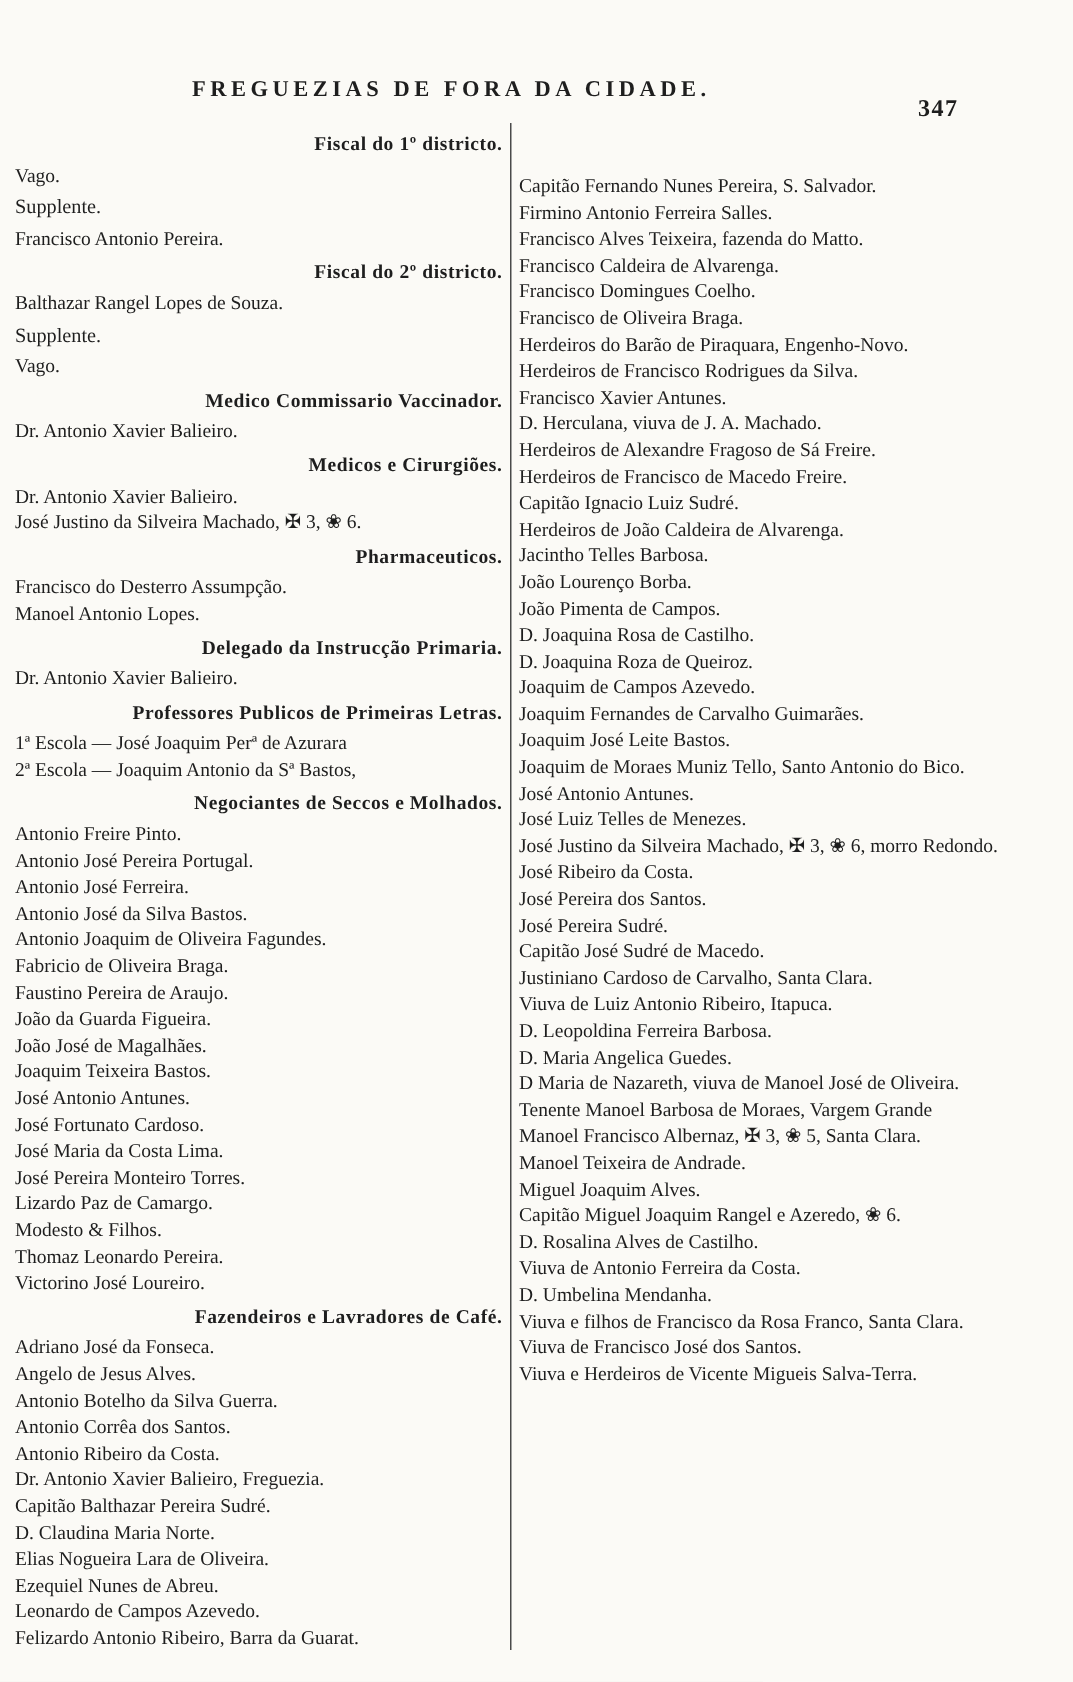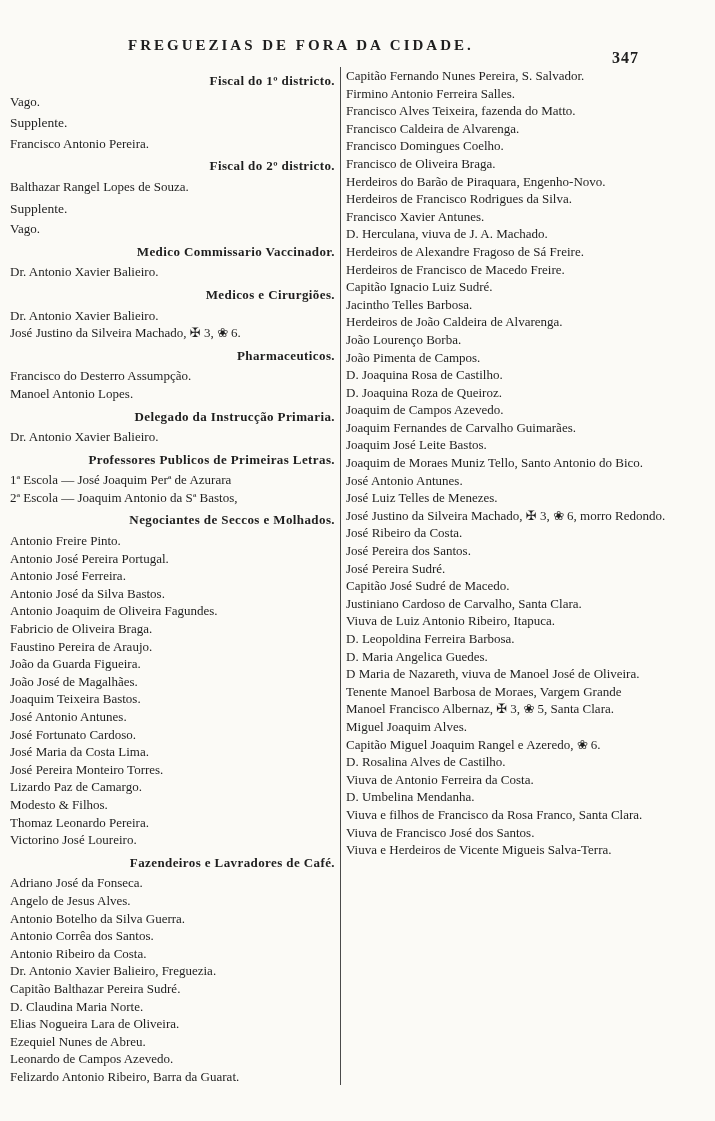--- a/index.html
+++ b/index.html
@@ -6,21 +6,21 @@
   html, body { width: 715px; }
   body {
     font-family: "Liberation Serif", "DejaVu Serif", "DejaVu Sans", serif;
     background: #efeeea;
   }
   .page {
     width: 715px;
     height: 1121px;
     background: #fbfaf6;
     color: #1e1e1e;
-    padding: 37px 8px 8px 10px;
+    padding: 52px 8px 8px 10px;
     position: relative;
     overflow: hidden;
   }
   .header {
     position: relative;
     height: 24px;
     margin-bottom: 6px;
   }
   .header-title {
     position: absolute;
@@ -49,20 +49,21 @@
     padding-right: 5px;
   }
   .divider {
     width: 1px;
     background: #4a4a4a;
     flex: 0 0 1px;
   }
   .col-right {
     flex: 1;
     padding-left: 5px;
+    margin-top: 33px;
   }
   .line {
     font-size: 13px;
     line-height: 17.6px;
   }
   .entry {
     padding-left: 16px;
     text-indent: -16px;
   }
   .heading {
@@ -148,22 +149,22 @@
         <div class="line entry">Francisco Caldeira de Alvarenga.</div>
         <div class="line entry">Francisco Domingues Coelho.</div>
         <div class="line entry">Francisco de Oliveira Braga.</div>
         <div class="line entry">Herdeiros do Barão de Piraquara, Engenho-Novo.</div>
         <div class="line entry">Herdeiros de Francisco Rodrigues da Silva.</div>
         <div class="line entry">Francisco Xavier Antunes.</div>
         <div class="line entry">D. Herculana, viuva de J. A. Machado.</div>
         <div class="line entry">Herdeiros de Alexandre Fragoso de Sá Freire.</div>
         <div class="line entry">Herdeiros de Francisco de Macedo Freire.</div>
         <div class="line entry">Capitão Ignacio Luiz Sudré.</div>
+        <div class="line entry">Herdeiros de João Caldeira de Alvarenga.</div>
         <div class="line entry">Jacintho Telles Barbosa.</div>
-        <div class="line entry">Herdeiros de João Caldeira de Alvarenga.</div>
         <div class="line entry">João Lourenço Borba.</div>
         <div class="line entry">João Pimenta de Campos.</div>
         <div class="line entry">D. Joaquina Rosa de Castilho.</div>
         <div class="line entry">D. Joaquina Roza de Queiroz.</div>
         <div class="line entry">Joaquim de Campos Azevedo.</div>
         <div class="line entry">Joaquim Fernandes de Carvalho Guimarães.</div>
         <div class="line entry">Joaquim José Leite Bastos.</div>
         <div class="line entry">Joaquim de Moraes Muniz Tello, Santo Antonio do Bico.</div>
         <div class="line entry">José Antonio Antunes.</div>
         <div class="line entry">José Luiz Telles de Menezes.</div>
@@ -172,20 +173,21 @@
         <div class="line entry">José Pereira dos Santos.</div>
         <div class="line entry">José Pereira Sudré.</div>
         <div class="line entry">Capitão José Sudré de Macedo.</div>
         <div class="line entry">Justiniano Cardoso de Carvalho, Santa Clara.</div>
         <div class="line entry">Viuva de Luiz Antonio Ribeiro, Itapuca.</div>
         <div class="line entry">D. Leopoldina Ferreira Barbosa.</div>
         <div class="line entry">D. Maria Angelica Guedes.</div>
         <div class="line entry">D Maria de Nazareth, viuva de Manoel José de Oliveira.</div>
         <div class="line entry">Tenente Manoel Barbosa de Moraes, Vargem Grande</div>
         <div class="line entry">Manoel Francisco Albernaz, ✠ 3, ❀ 5, Santa Clara.</div>
+        <div class="line entry">Manoel Teixeira de Andrade.</div>
         <div class="line entry">Miguel Joaquim Alves.</div>
         <div class="line entry">Capitão Miguel Joaquim Rangel e Azeredo, ❀ 6.</div>
         <div class="line entry">D. Rosalina Alves de Castilho.</div>
         <div class="line entry">Viuva de Antonio Ferreira da Costa.</div>
         <div class="line entry">D. Umbelina Mendanha.</div>
         <div class="line entry">Viuva e filhos de Francisco da Rosa Franco, Santa Clara.</div>
         <div class="line entry">Viuva de Francisco José dos Santos.</div>
         <div class="line entry">Viuva e Herdeiros de Vicente Migueis Salva-Terra.</div>
       </div>
   </div>

